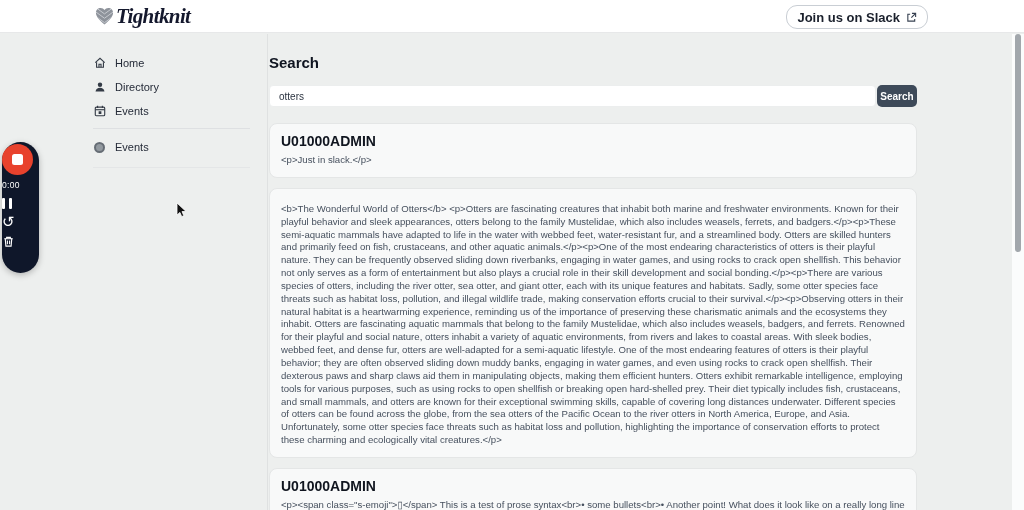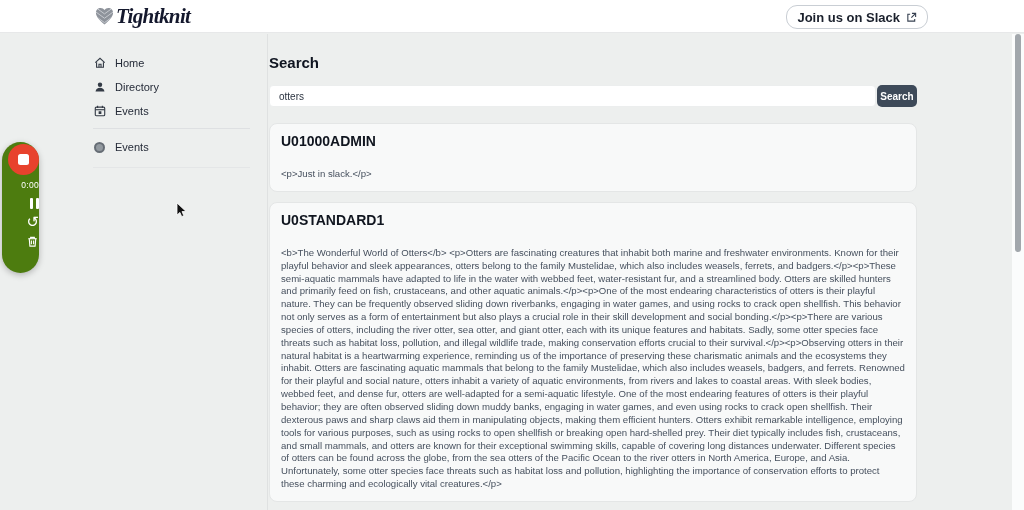--- a/index.html
+++ b/index.html
@@ -42,22 +42,22 @@
   .nav-item .ico { width:13px; display:flex; justify-content:center; color:#3a414d; }
   .nav-divider { border-top:1px solid #dee0e2; margin:5px 0 6px 0; }
   .nav-divider.faint { border-top-color:#e4e6e7; margin-top:8px; }
   .channel-dot {
     width:11px; height:11px; border-radius:50%;
     background:#939aa0; border:2px solid #666d75;
   }
   
   .recorder {
     position:absolute; left:2px; top:142px; width:37px; height:131px;
-    background:#4d7c0f; border-radius:19px; z-index:30;
-    display:flex; flex-direction:column; align-items:flex-end;
+    background:#0f172a; border-radius:19px; z-index:30;
+    display:flex; flex-direction:column; align-items:flex-start;
     box-shadow:0 2px 6px rgba(0,0,0,.25);
   }
   .stop-btn {
     width:31px; height:31px; border-radius:50%; background:#e8422d;
     display:flex; align-items:center; justify-content:center;
     margin-top:2px; cursor:pointer; border:none;
   }
   .stop-square { width:11px; height:11px; background:#ffffff; border-radius:2.5px; }
   .timer { color:#ffffff; font-size:8.5px; margin-top:5px; letter-spacing:.3px; }
   .pause-btn { margin-top:8px; display:flex; gap:3.5px; cursor:pointer; background:none; border:none; }
@@ -81,21 +81,21 @@
     width:40px; height:22px; background:#3e4a59; color:#ffffff; border:none;
     border-radius:5px; font-size:10px; font-weight:700; cursor:pointer;
     font-family:"Liberation Sans", sans-serif;
   }
   .card {
     background:#f8f9f9; border:1px solid #e4e6e6; border-radius:8px;
     padding:9px 11px 10px 11px; margin-top:10px;
   }
   .card.first { margin-top:16px; }
   .card-title { font-size:14px; font-weight:700; color:#10151f; }
-  .card-body { margin-top:19px; font-size:9.6px; line-height:12.85px; color:#46505e; }
+  .card-body { margin-top:5px; font-size:9.6px; line-height:12.85px; color:#46505e; }
   
   .scrollbar-track {
     position:absolute; right:0; top:34px; width:12px; bottom:0; background:#fbfcfc;
   }
   .scrollbar-thumb {
     position:absolute; right:3px; top:0; width:6px; height:218px;
     background:#a2a7ac; border-radius:3px; cursor:pointer;
   }
   
   .mouse-cursor { position:absolute; left:176px; top:203px; z-index:40; pointer-events:none; }
@@ -207,21 +207,20 @@
       <input class="search-input" type="text" value="otters" style="">
       <button class="search-btn">Search</button>
     </div>
 
     <div class="card first">
       <div class="card-title">U01000ADMIN</div>
       <div class="card-body">&lt;p&gt;Just in slack.&lt;/p&gt;</div>
     </div>
 
     <div class="card">
-      <div class="card-title">U0STANDARD1</div>
       <div class="card-body">&lt;b&gt;The Wonderful World of Otters&lt;/b&gt; &lt;p&gt;Otters are fascinating creatures that inhabit both marine and freshwater environments. Known for their playful behavior and sleek appearances, otters belong to the family Mustelidae, which also includes weasels, ferrets, and badgers.&lt;/p&gt;&lt;p&gt;These semi-aquatic mammals have adapted to life in the water with webbed feet, water-resistant fur, and a streamlined body. Otters are skilled hunters and primarily feed on fish, crustaceans, and other aquatic animals.&lt;/p&gt;&lt;p&gt;One of the most endearing characteristics of otters is their playful nature. They can be frequently observed sliding down riverbanks, engaging in water games, and using rocks to crack open shellfish. This behavior not only serves as a form of entertainment but also plays a crucial role in their skill development and social bonding.&lt;/p&gt;&lt;p&gt;There are various species of otters, including the river otter, sea otter, and giant otter, each with its unique features and habitats. Sadly, some otter species face threats such as habitat loss, pollution, and illegal wildlife trade, making conservation efforts crucial to their survival.&lt;/p&gt;&lt;p&gt;Observing otters in their natural habitat is a heartwarming experience, reminding us of the importance of preserving these charismatic animals and the ecosystems they inhabit. Otters are fascinating aquatic mammals that belong to the family Mustelidae, which also includes weasels, badgers, and ferrets. Renowned for their playful and social nature, otters inhabit a variety of aquatic environments, from rivers and lakes to coastal areas. With sleek bodies, webbed feet, and dense fur, otters are well-adapted for a semi-aquatic lifestyle. One of the most endearing features of otters is their playful behavior; they are often observed sliding down muddy banks, engaging in water games, and even using rocks to crack open shellfish. Their dexterous paws and sharp claws aid them in manipulating objects, making them efficient hunters. Otters exhibit remarkable intelligence, employing tools for various purposes, such as using rocks to open shellfish or breaking open hard-shelled prey. Their diet typically includes fish, crustaceans, and small mammals, and otters are known for their exceptional swimming skills, capable of covering long distances underwater. Different species of otters can be found across the globe, from the sea otters of the Pacific Ocean to the river otters in North America, Europe, and Asia. Unfortunately, some otter species face threats such as habitat loss and pollution, highlighting the importance of conservation efforts to protect these charming and ecologically vital creatures.&lt;/p&gt;</div>
     </div>
 
     <div class="card">
       <div class="card-title">U01000ADMIN</div>
       <div class="card-body">&lt;p&gt;&lt;span class="s-emoji"&gt;▯&lt;/span&gt; This is a test of prose syntax&lt;br&gt;• some bullets&lt;br&gt;• Another point! What does it look like on a really long line that</div>
     </div>
   </div>
 </div>
 

